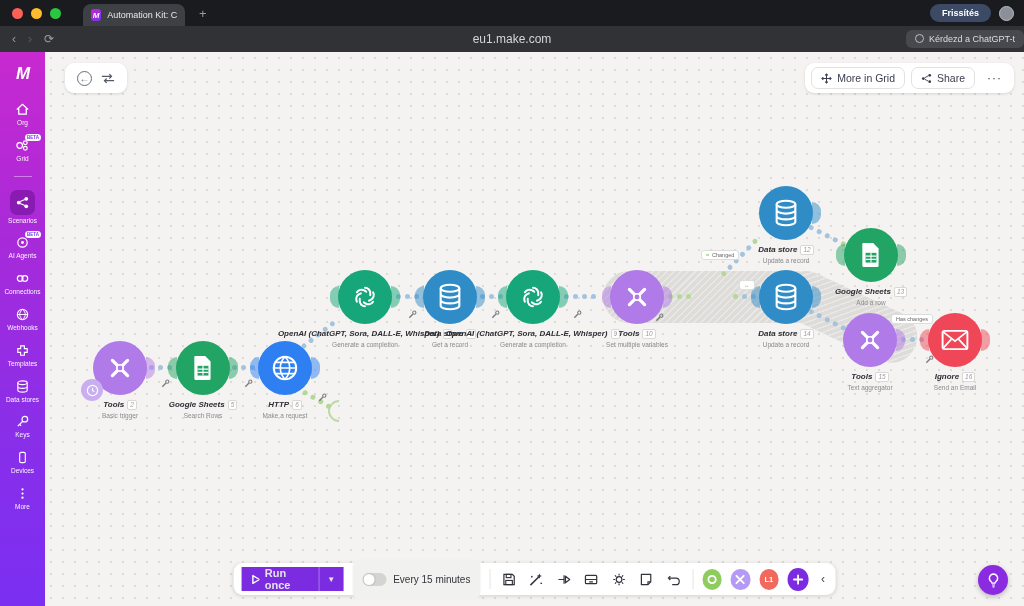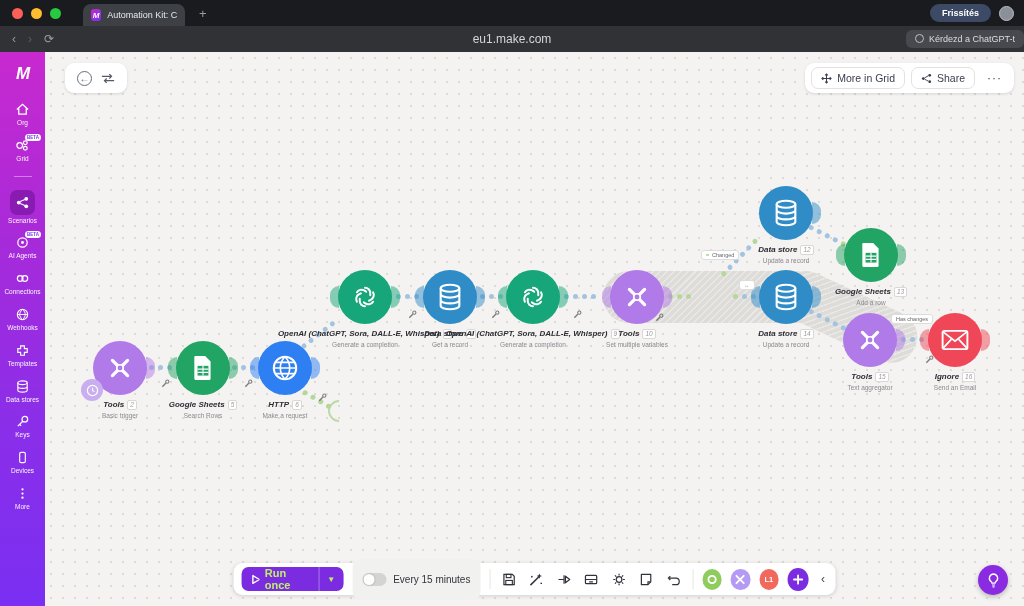--- a/index.html
+++ b/index.html
@@ -66,21 +66,21 @@
   .dots{position:absolute;display:flex;gap:4px;z-index:5;transform-origin:left center;}
   .dot{width:5px;height:5px;border-radius:50%;background:#a3c3df;}
   .dot.g{background:#b5d79a;}
   .wrench{position:absolute;z-index:6;opacity:.75;}
   .cpill{position:absolute;background:#fff;border:1px solid #ddd;border-radius:3px;font-size:5.5px;color:#666;padding:1px 4px;z-index:12;display:flex;gap:3px;align-items:center;white-space:nowrap;}
   .cpill .mini{color:#7cbf55;font-weight:bold;}
   .arc{position:absolute;width:22px;height:22px;border:2px solid #bcd9a8;border-radius:50%;border-right-color:transparent;border-top-color:transparent;transform:rotate(45deg);z-index:4;}
 
   
   .toolbar{position:absolute;left:50%;transform:translateX(-50%);bottom:11px;height:32px;background:#fff;border-radius:9px;box-shadow:0 1px 4px rgba(0,0,0,.15);display:flex;align-items:center;padding:0 8px;gap:9px;z-index:40;}
-  .runbtn{display:flex;align-items:center;background:#7b2ce0;border-radius:7px;height:24px;color:#bef264;overflow:hidden;}
+  .runbtn{display:flex;align-items:center;background:#7b2ce0;border-radius:0;height:24px;color:#e5e5e5;overflow:hidden;}
   .run-main{display:flex;align-items:center;gap:5px;padding:0 10px;font-size:11px;font-weight:bold;}
   .run-sep{width:1px;height:24px;background:rgba(255,255,255,.35);}
   .run-caret{padding:0 8px;font-size:8px;}
   .schedule{display:flex;align-items:center;gap:7px;background:#f1f1ef;border-radius:7px;height:40px;padding:0 10px;}
   .toggle{width:24px;height:13px;border-radius:7px;background:#d4d4d2;position:relative;}
   .knob{position:absolute;left:1px;top:1px;width:11px;height:11px;border-radius:50%;background:#fff;box-shadow:0 0 2px rgba(0,0,0,.3);}
   .sched-label{font-size:10px;color:#33333d;white-space:nowrap;}
   .tb-sep{width:1px;height:20px;background:#e5e5e3;}
   .tbico{display:flex;align-items:center;justify-content:center;width:20px;height:20px;}
   .ccirc{width:21px;height:21px;border-radius:50%;display:flex;align-items:center;justify-content:center;color:#fff;font-size:7.5px;font-weight:bold;}

